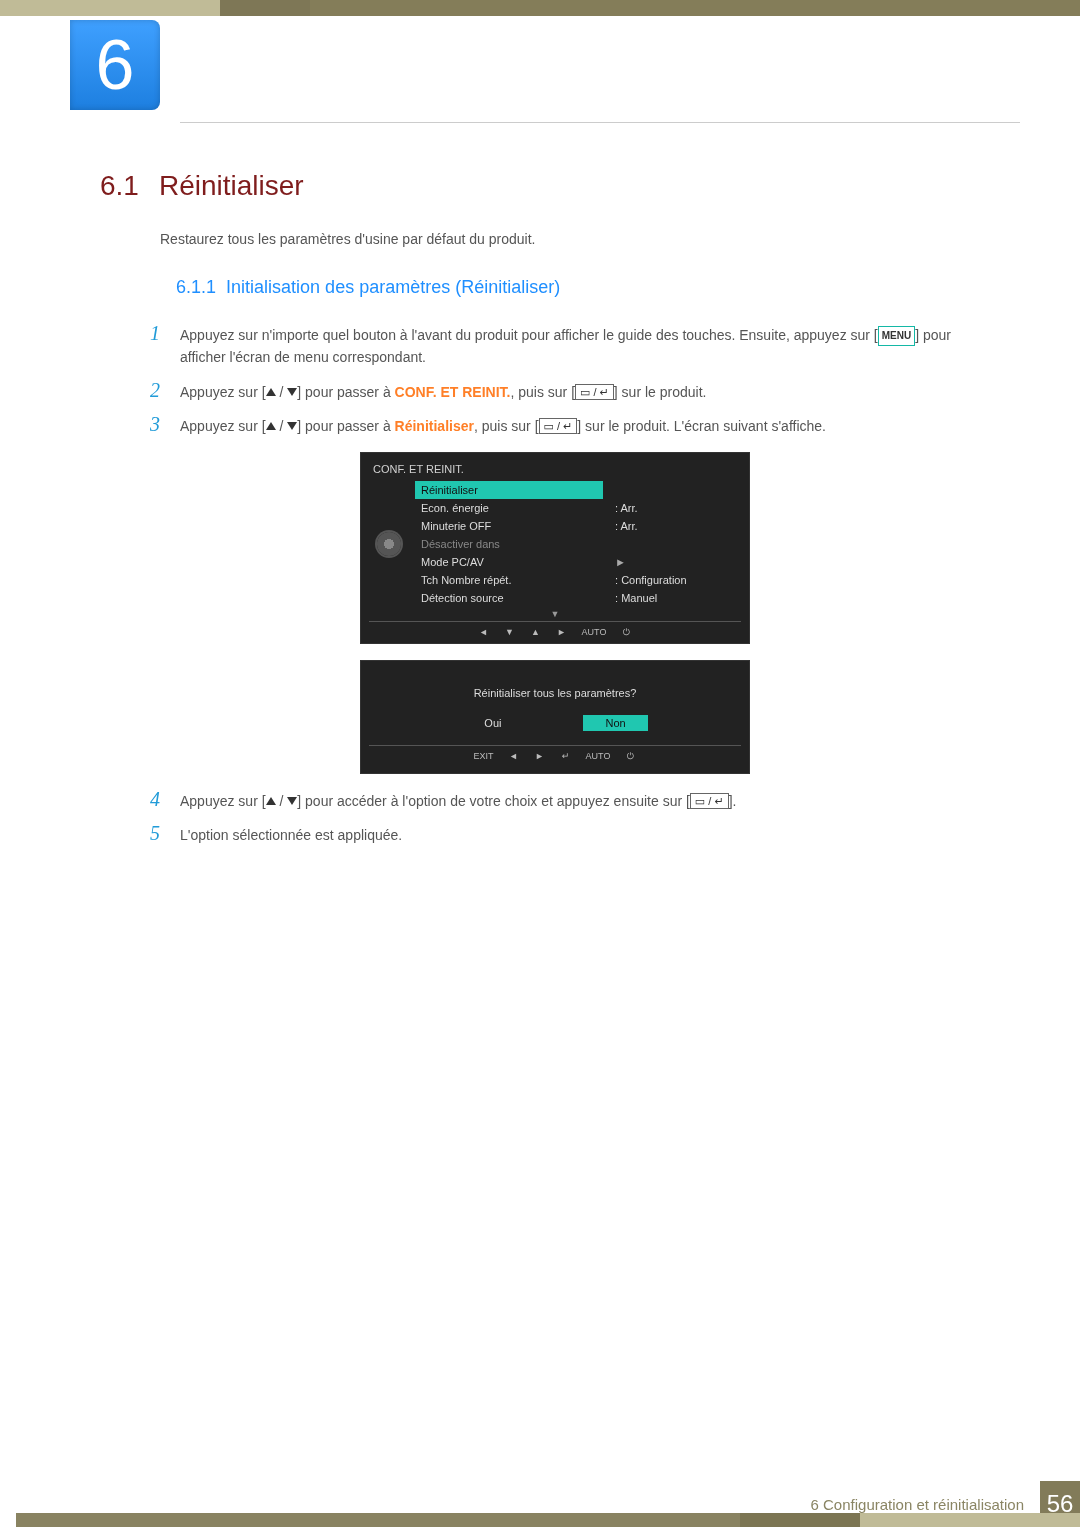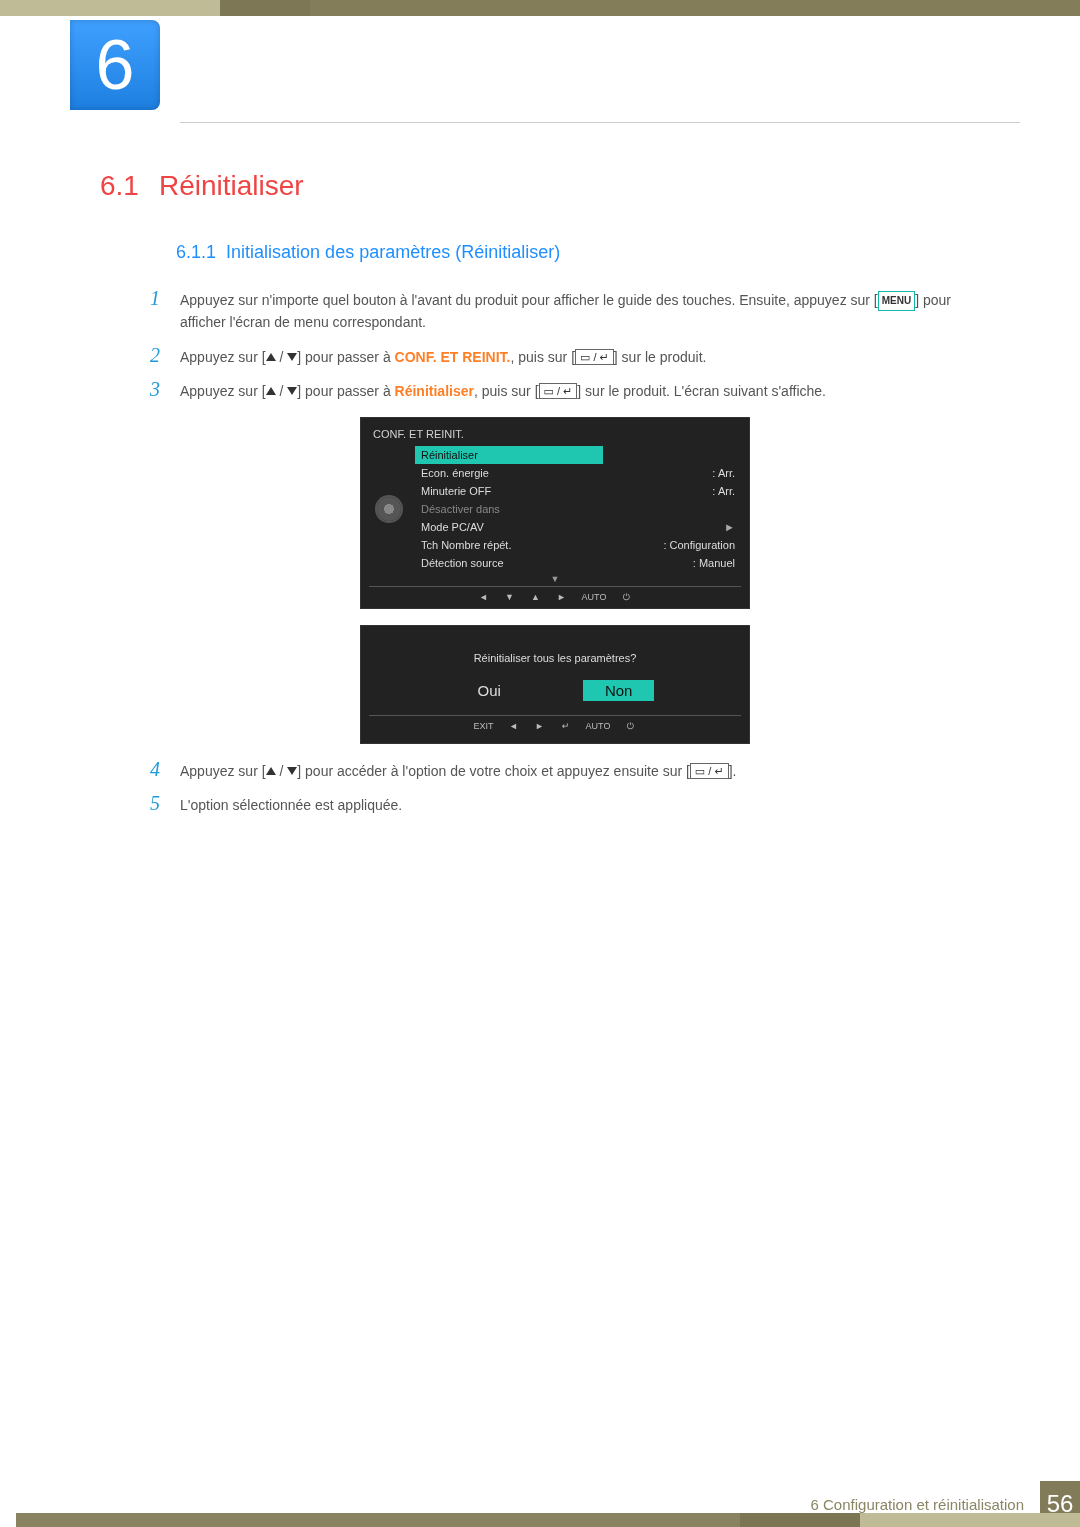--- a/index.html
+++ b/index.html
@@ -56,24 +56,24 @@
     border-top: 1px solid #ccc;
   }
 
   .content {
     position: absolute;
     top: 170px;
     left: 100px;
     right: 100px;
   }
   .section-title {
-    color: #ef4444;
+    color: #7f1d1d;
     font-size: 28px;
     font-weight: 400;
-    margin-bottom: 40px;
+    margin-bottom: 29px;
   }
   .section-title .num { font-weight: 400; margin-right: 20px; }
 
   .lead { color: #555; margin: 0 0 30px 60px; }
 
   .subsection-title {
     color: #1f8fff;
     font-size: 18px;
     font-weight: 400;
     margin: 0 0 24px 76px;
@@ -136,33 +136,33 @@
   .gear {
     width:24px;height:24px;border-radius:50%;
     background: radial-gradient(circle,#888 0 5px,#555 5px 12px);
     box-shadow:0 0 0 2px #555;
   }
   .osd-mid { flex:1; padding:0 6px; }
   .osd-right { width:120px; padding:0 6px; }
   .osd-row { padding:3px 6px; }
   .osd-row.sel { background:#20c7b0; color:#111; }
   .osd-row.dim { color:#888; }
-  .osd-val { padding:3px 0;text-align:right; }
+  .osd-val { padding:3px 0; }
   .osd-scroll { text-align:center; color:#999; font-size:9px; padding:2px 0; }
   .osd-footer {
     display:flex; justify-content:center; gap:14px; align-items:center;
     padding:5px 0; font-size:9px; color:#bbb; border-top:1px solid #555;
   }
   .f-btn { display:inline-block; min-width:12px; text-align:center; }
   .arrow-right { color:#aaa; }
 
   .osd-confirm { margin-top:16px; padding-bottom:6px; }
   .confirm-q { text-align:center; padding:20px 0 16px; font-size:11px; color:#ddd;}
   .confirm-btns { display:flex; justify-content:center; gap:60px; padding-bottom:14px;}
-  .confirm-btn { padding:2px 22px; font-size:15px; }
+  .confirm-btn { padding:2px 22px; font-size:11px; }
   .confirm-btn.sel { background:#20c7b0; color:#111; }
 
   
   .page-footer {
     position: absolute;
     bottom: 0; left: 16px; right: 0;
     height: 46px;
     display:flex; align-items:stretch; justify-content:flex-end;
   }
   .footer-text {
@@ -194,20 +194,21 @@
   <div class="chapter-badge">6</div>
 </div>
 <div class="rule"></div>
 
 <div class="content">
 
   <div class="section-title">
     <span class="num">6.1</span><span>Réinitialiser</span>
   </div>
 
+  <p class="lead">Restaurez tous les paramètres d'usine par défaut du produit.</p>
 
   <div class="subsection-title">
     <span>6.1.1</span>&nbsp;&nbsp;<span>Initialisation des paramètres (Réinitialiser)</span>
   </div>
 
   <div class="step">
     <div class="step-num">1</div>
     <div class="step-body">
       <span>Appuyez sur n'importe quel bouton à l'avant du produit pour afficher le guide des touches. Ensuite, appuyez sur [</span><span class="menu-btn">MENU</span><span>] pour afficher l'écran de menu correspondant.</span>
     </div>

